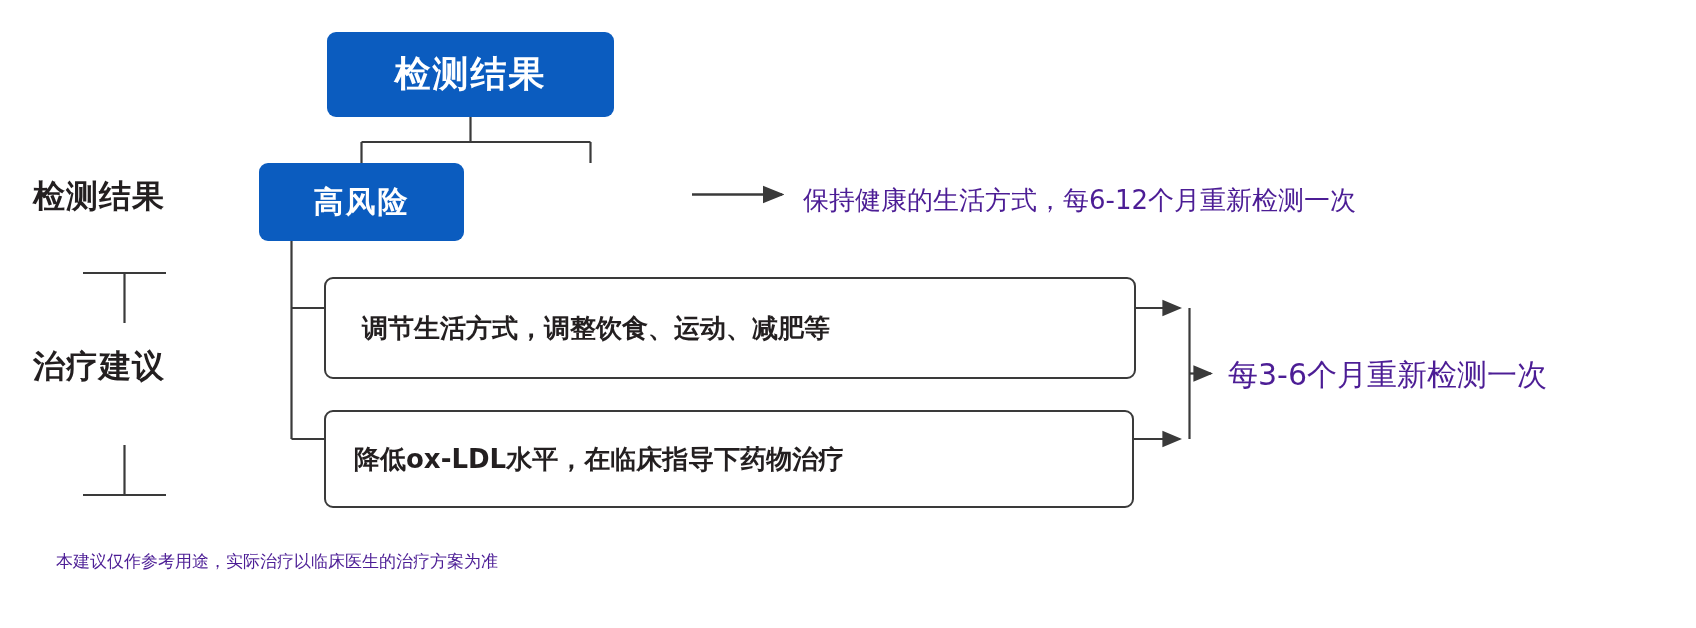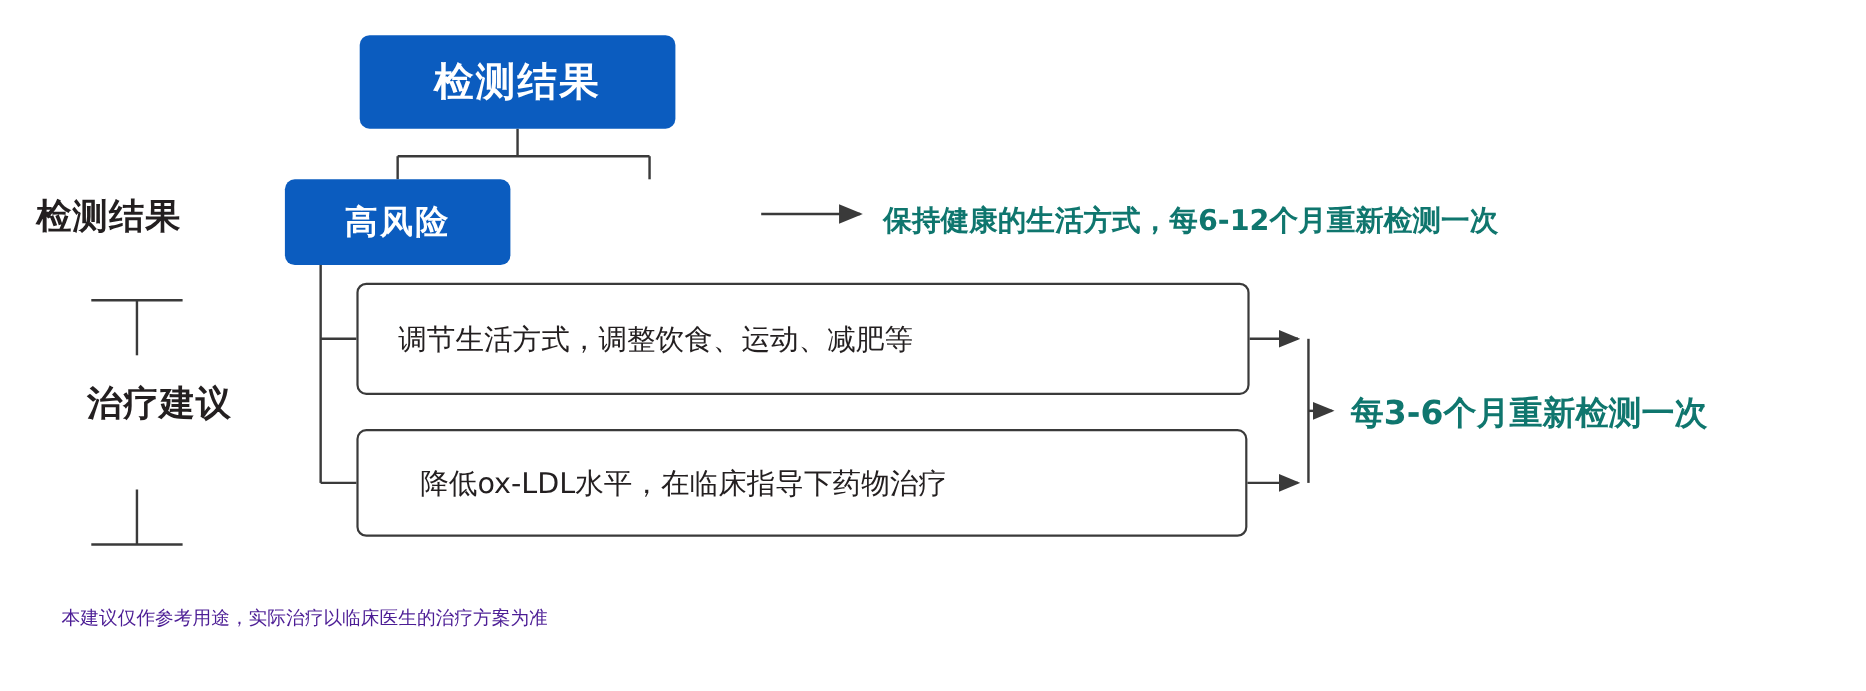--- a/index.html
+++ b/index.html
@@ -38,21 +38,22 @@
     color: #ffffff;
     font-weight: 700;
     letter-spacing: 2px;
   }
   .node-outline {
     border-radius: 9px;
     border: 2px solid #3a3a3a;
     background: #ffffff;
     justify-content: flex-start;
     color: #231f20;
-    font-weight: 400;
+    font-weight: 700;
+    margin-top: 20px;
   }
 
   #node-root {
     left: 327px;
     top: 32px;
     width: 287px;
     height: 85px;
     background: #0b5cbf;
     font-size: 36px;
   }
@@ -79,28 +80,28 @@
     height: 102px;
     font-size: 26px;
     padding-left: 36px;
   }
   #node-medication {
     left: 324px;
     top: 390px;
     width: 810px;
     height: 98px;
     font-size: 26px;
-    padding-left: 56px;
+    padding-left: 28px;
   }
 
   
   .free-text {
     position: absolute;
-    color: #0f766e;
-    font-weight: 700;
+    color: #4c1d95;
+    font-weight: 400;
     white-space: nowrap;
   }
   #text-low-risk-advice {
     left: 803px;
     top: 183px;
     font-size: 26px;
   }
   #text-retest-advice {
     left: 1228px;
     top: 355px;
@@ -116,21 +117,20 @@
     letter-spacing: 1px;
     white-space: nowrap;
   }
   #label-results {
     left: 33px;
     top: 175px;
   }
   #label-treatment {
     left: 33px;
     top: 345px;
-    margin-left: 46px;
   }
 
   
   #footer-note {
     position: absolute;
     left: 56px;
     top: 550px;
     font-size: 17px;
     color: #4c1d95;
     white-space: nowrap;

